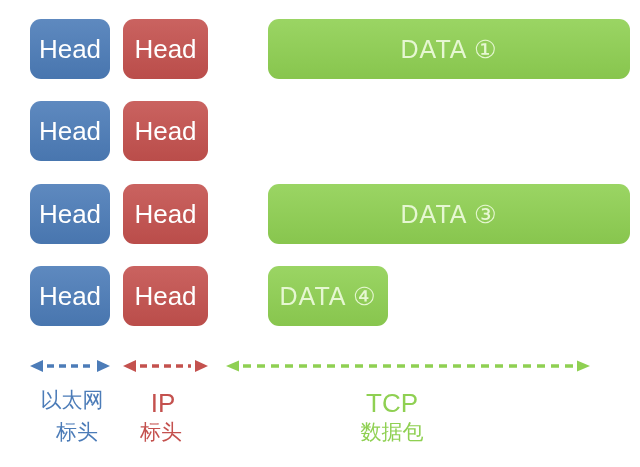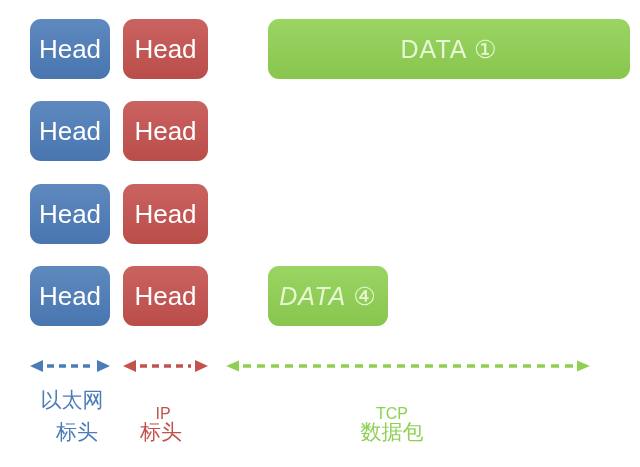--- a/index.html
+++ b/index.html
@@ -43,33 +43,33 @@
     left: 123px; width: 85px;
     background-color: var(--ip-block);
     color: var(--head-text); font-size: 26px;
   }
   .data {
     left: 220px; width: 362px;
     background-color: var(--data-block);
     color: var(--data-text); font-size: 25px;
     letter-spacing: 1px; white-space: nowrap; margin-left: 48px;
   }
-  .data.narrow { width: 120px; font-style: italic; }
+  .data.narrow { width: 120px; }
   .arrows { position: absolute; left: 0; top: 350px; }
   .arrow-eth { color: var(--ethernet-block); }
   .arrow-ip  { color: var(--ip-block); }
   .arrow-tcp { color: var(--data-block); }
   .arrows line { stroke: currentColor; stroke-width: 3.5; }
   .arrows polygon { fill: currentColor; }
   .legend {
     position: absolute; width: 110px;
     text-align: center; line-height: 1.1;
   }
   .legend.cjk { font-size: 21px; }
-  .legend.lat { font-size: 16px; margin-top: 16px; }
+  .legend.lat { font-size: 26px; }
   .lg-eth { color: var(--ethernet-block); }
   .lg-ip  { color: var(--ip-block); }
   .lg-tcp { color: var(--data-block); }
   .p-eth1 { left: 17px;  top: 388px; }
   .p-eth2 { left: 22px;  top: 420px; }
   .p-ip1  { left: 108px; top: 389px; }
   .p-ip2  { left: 106px; top: 420px; }
   .p-tcp1 { left: 337px; top: 389px; }
   .p-tcp2 { left: 337px; top: 420px; }
 </style>
@@ -85,20 +85,21 @@
   </div>
 
   <div class="row r1">
     <div class="block eth">Head</div>
     <div class="block ip">Head</div>
   </div>
 
   <div class="row r2">
     <div class="block eth">Head</div>
     <div class="block ip">Head</div>
+    <div class="block data">DATA ③</div>
   </div>
 
   <div class="row r3">
     <div class="block eth">Head</div>
     <div class="block ip">Head</div>
     <div class="block data narrow">DATA ④</div>
   </div>
 
   <svg class="arrows" width="640" height="32">
     <g class="arrow-eth">

